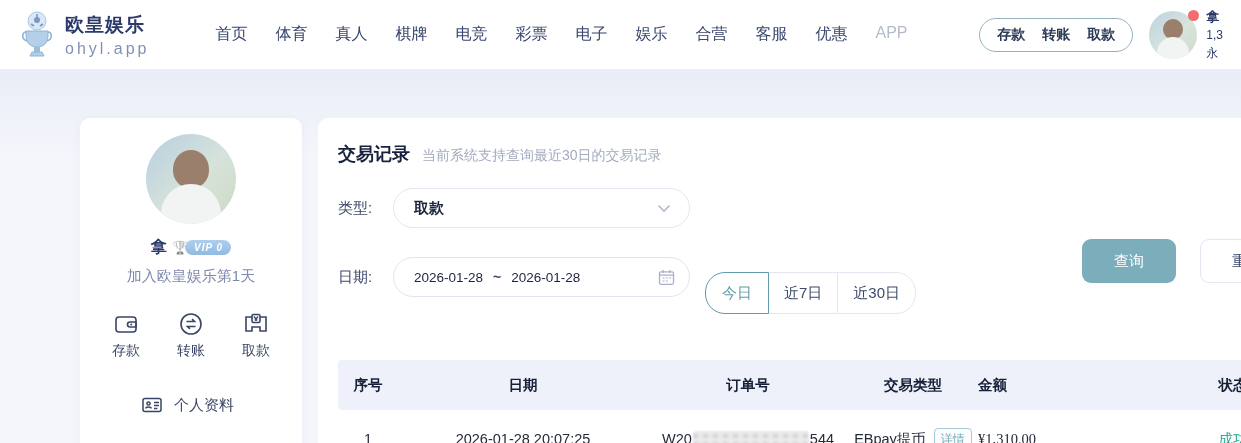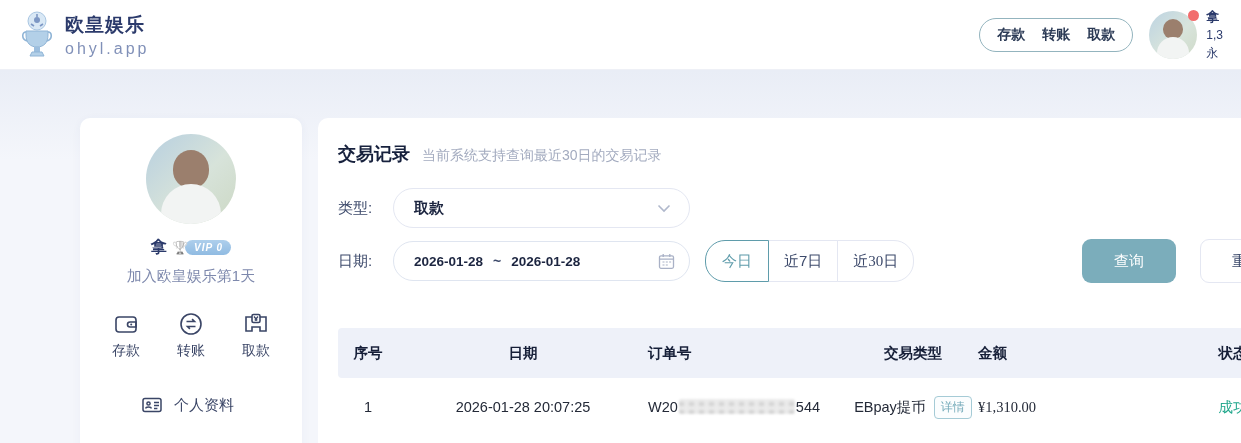--- a/index.html
+++ b/index.html
@@ -69,45 +69,45 @@
   .page-subtitle { font-size:14px; color:#a3abbf; }
 
   .filter-row { display:flex; align-items:center; margin-top:22px; position:relative; }
   .filter-label { width:42px; font-size:15px; color:#3d4a6b; flex:none; margin-right:13px; }
   .select-box { width:297px; height:40px; border:1px solid #e4e7f2; border-radius:20px;
     display:flex; align-items:center; justify-content:space-between; padding:0 18px 0 20px;
     cursor:pointer; background:#fff; }
   .select-value { font-size:15px; font-weight:bold; color:#1c2540; }
   .date-box { width:297px; height:40px; border:1px solid #dfe5f0; border-radius:20px;
     display:flex; align-items:center; padding:0 14px 0 20px; gap:10px; cursor:pointer; background:#fff; }
-  .date-val { font-size:13.5px; font-weight:bold; color:#1c2540; }
+  .date-val { font-size:13.5px; font-weight:normal; color:#1c2540; }
   .date-sep { font-size:14px; font-weight:bold; color:#3d4a6b; }
   .cal-icon { margin-left:auto; }
 
-  .range-group { display:flex; margin-left:15px; }
+  .range-group { display:flex; margin-left:15px;margin-top:32px; }
   .range-btn { height:42px; min-width:64px; padding:0 15px; border:1px solid #e4e7f2;
     background:#fff; font-size:15px; color:#3d4a6b; display:flex; align-items:center;
     justify-content:center; cursor:pointer; margin-left:-1px; }
   .range-btn:first-child { border-radius:20px 0 0 20px; margin-left:0; }
-  .range-btn:last-child { border-radius:0 20px 20px 0;font-family:Liberation Serif, serif; }
+  .range-btn:last-child { border-radius:0 20px 20px 0; }
   .range-btn.active { border:1px solid #5f9cab; color:#5f9cab; position:relative; z-index:1;
     border-radius:20px 0 0 20px; }
   .btn-query { position:absolute; left:744px; top:-1px; width:94px; height:44px;
     background:#7badbb; border:none; border-radius:9px; color:#fff; font-size:15px; cursor:pointer; }
   .btn-reset { position:absolute; left:862px; top:-1px; width:94px; height:44px;
     background:#fff; border:1px solid #e4e7f2; border-radius:9px; color:#3d4a6b; font-size:15px; cursor:pointer; }
 
   
   .table { margin-top:46px; width:960px; font-size:14.5px; }
   .t-head { display:flex; align-items:center; height:50px; background:#eef1f9; border-radius:4px;
     font-weight:bold; color:#161f38; }
   .t-row { display:flex; align-items:center; height:58px; color:#242a38; }
   .c1 { width:60px; text-align:center; }
   .c2 { width:250px; text-align:center; }
-  .c3 { width:200px; text-align:left; white-space:nowrap; }
+  .c3 { width:200px; text-align:center; white-space:nowrap; }
   .c4 { width:130px; text-align:center; white-space:nowrap; }
   .c5 { width:190px; text-align:left; padding-right:6px;font-family:Liberation Serif, serif; }
   .c6 { width:130px; text-align:center; }
   .redacted { display:inline-block; width:116px; height:15px; margin:0 1px; vertical-align:-2px;
     border-radius:2px;
     background-image:repeating-linear-gradient(0deg,#d6d6d6 0 4px,#e9e9e9 4px 8px),
       repeating-linear-gradient(90deg,rgba(200,200,200,.9) 0 5px,rgba(235,235,235,.9) 5px 10px);
     background-blend-mode:lighten; filter:blur(1px); }
   .detail-tag { display:inline-block; margin-left:8px; font-size:12px; color:#74aab9;
     border:1px solid #a5cbd6; border-radius:4px; padding:2px 6px; background:#fbfdfe;
@@ -131,20 +131,34 @@
         <rect x="16" y="36" width="6" height="5" fill="#9cbede"></rect>
         <path d="M12 45 l2 -4 h10 l2 4 z" fill="#b3d0e8" stroke="#8fb4d6" stroke-width="1"></path>
       </svg>
     </span>
     <span>
       <div class="logo-text-cn">欧皇娱乐</div>
       <div class="logo-text-en">ohyl.app</div>
     </span>
   </div>
 
+  <div class="nav">
+    <span class="nav-item">首页</span>
+    <span class="nav-item">体育</span>
+    <span class="nav-item">真人</span>
+    <span class="nav-item">棋牌</span>
+    <span class="nav-item">电竞</span>
+    <span class="nav-item">彩票</span>
+    <span class="nav-item">电子</span>
+    <span class="nav-item">娱乐</span>
+    <span class="nav-item">合营</span>
+    <span class="nav-item">客服</span>
+    <span class="nav-item">优惠</span>
+    <span class="nav-item dim">APP</span>
+  </div>
 
   <div class="header-right">
     <div class="wallet-pill">
       <span>存款</span>
       <span>转账</span>
       <span>取款</span>
     </div>
     <div class="avatar-wrap">
       <div class="avatar-circle"></div>
       <div class="red-dot"></div>

